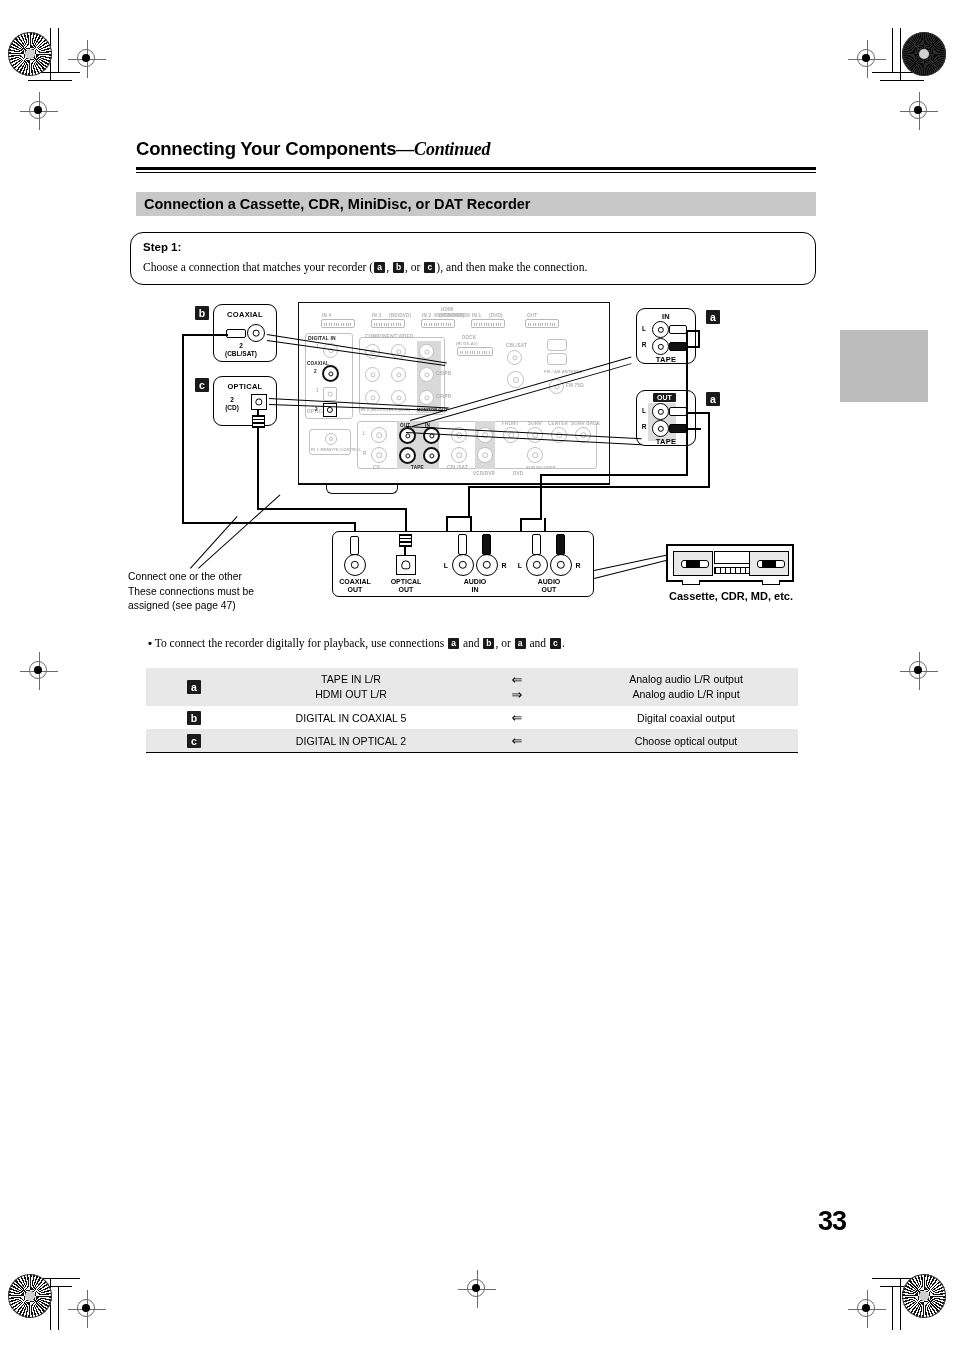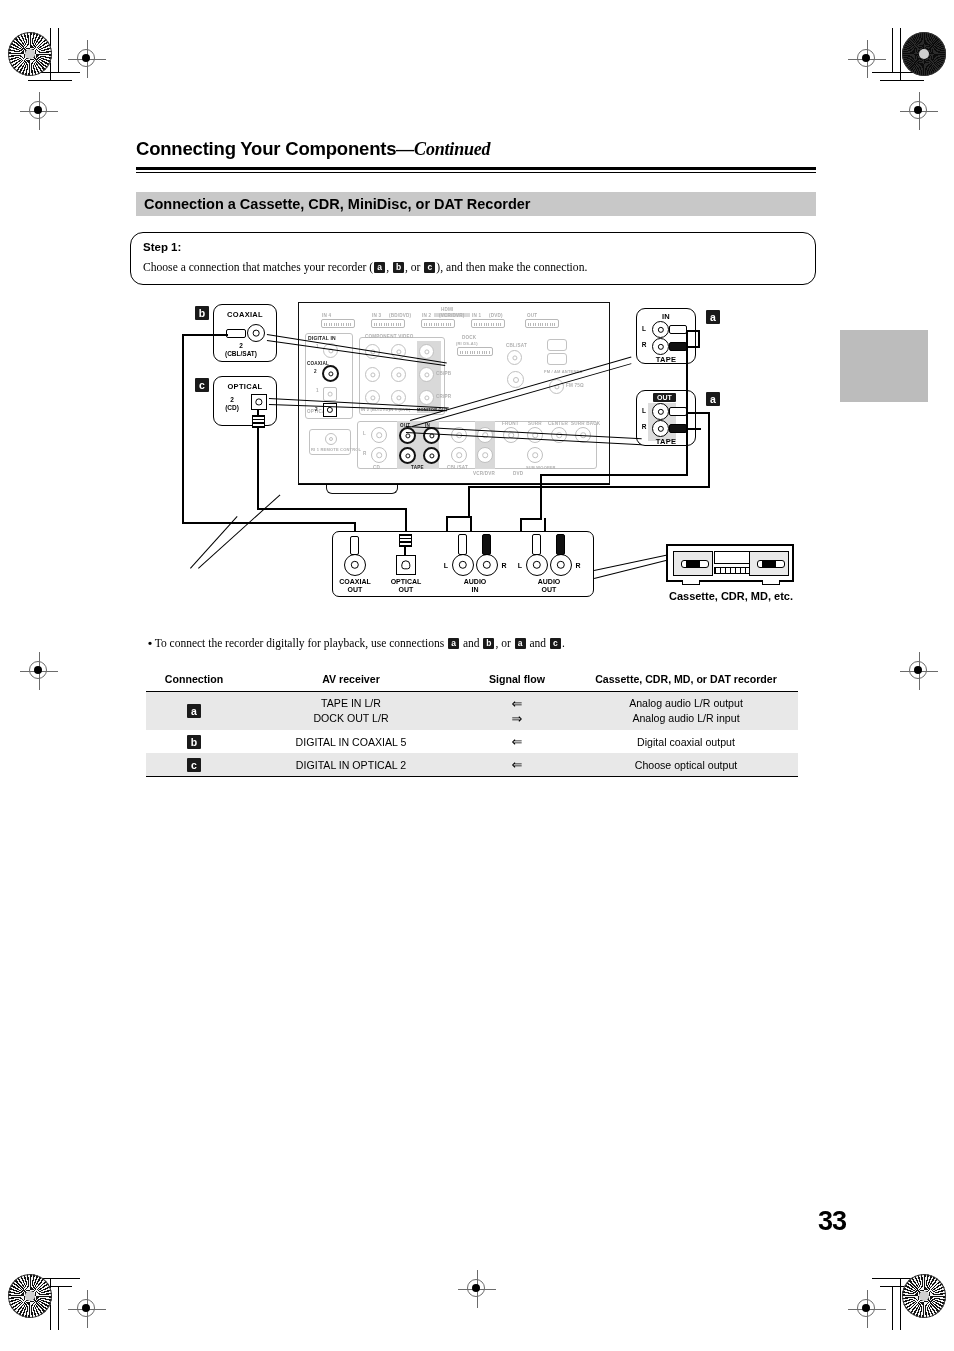--- a/index.html
+++ b/index.html
@@ -461,42 +461,41 @@
     <div class="disp"></div>
     <div class="btns"></div>
     <div class="door" style="left:81px;"></div>
     <div class="leg" style="left:14px;"></div>
     <div class="leg" style="left:94px;"></div>
   </div>
   <div class="deckcap">Cassette, CDR, MD, etc.</div>
 
   <div class="leader" style="left:70px;top:270px;width:70px;transform:rotate(-48deg);"></div>
   <div class="leader" style="left:78px;top:270px;width:110px;transform:rotate(-42deg);"></div>
+  <div class="note">
+    <div>Connect one or the other</div>
+    <div>These connections must be</div>
+    <div>assigned (see page 47)</div>
+  </div>
 </div>
 
 <div class="abs bullet">
   <b class="dot">•</b>
   <span>To connect the recorder digitally for playback, use connections </span><span class="chip">a</span><span> and </span><span class="chip">b</span><span>, or </span><span class="chip">a</span><span> and </span><span class="chip">c</span><span>.</span>
 </div>
 
 <table class="conn">
   <tbody>
-      <tr class="hdr">
-    <th>Connection</th>
-    <th>AV receiver</th>
-    <th>Signal flow</th>
-    <th>Cassette, CDR, MD, or DAT recorder</th>
-  </tr>
   <tr class="r-a">
     <td class="c1">
       <span class="chip big">a</span>
     </td>
     <td class="c2 two-line">
       <div>TAPE IN L/R</div>
-      <div>DOCK OUT L/R</div>
+      <div>HDMI OUT L/R</div>
     </td>
     <td class="c3 two-line">
       <div>⇐</div>
       <div>⇒</div>
     </td>
     <td class="two-line">
       <div>Analog audio L/R output</div>
       <div>Analog audio L/R input</div>
     </td>
   </tr>

